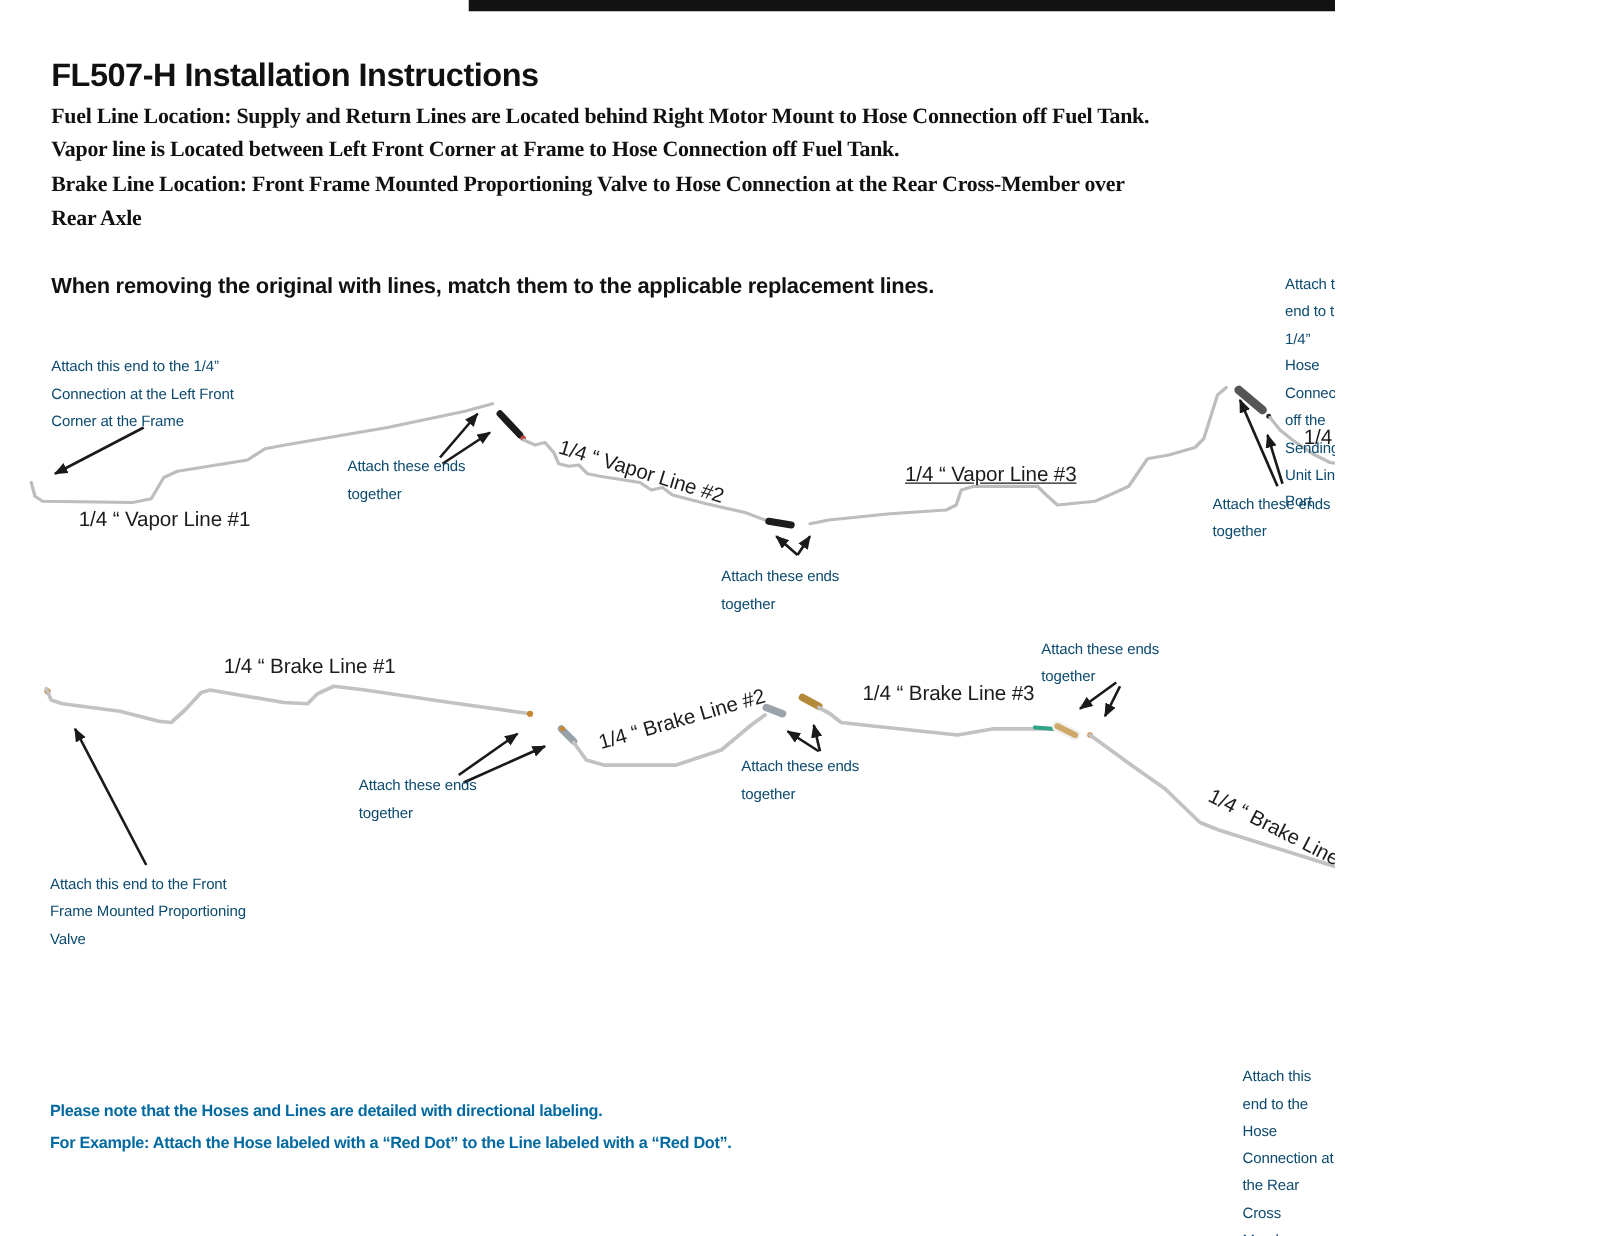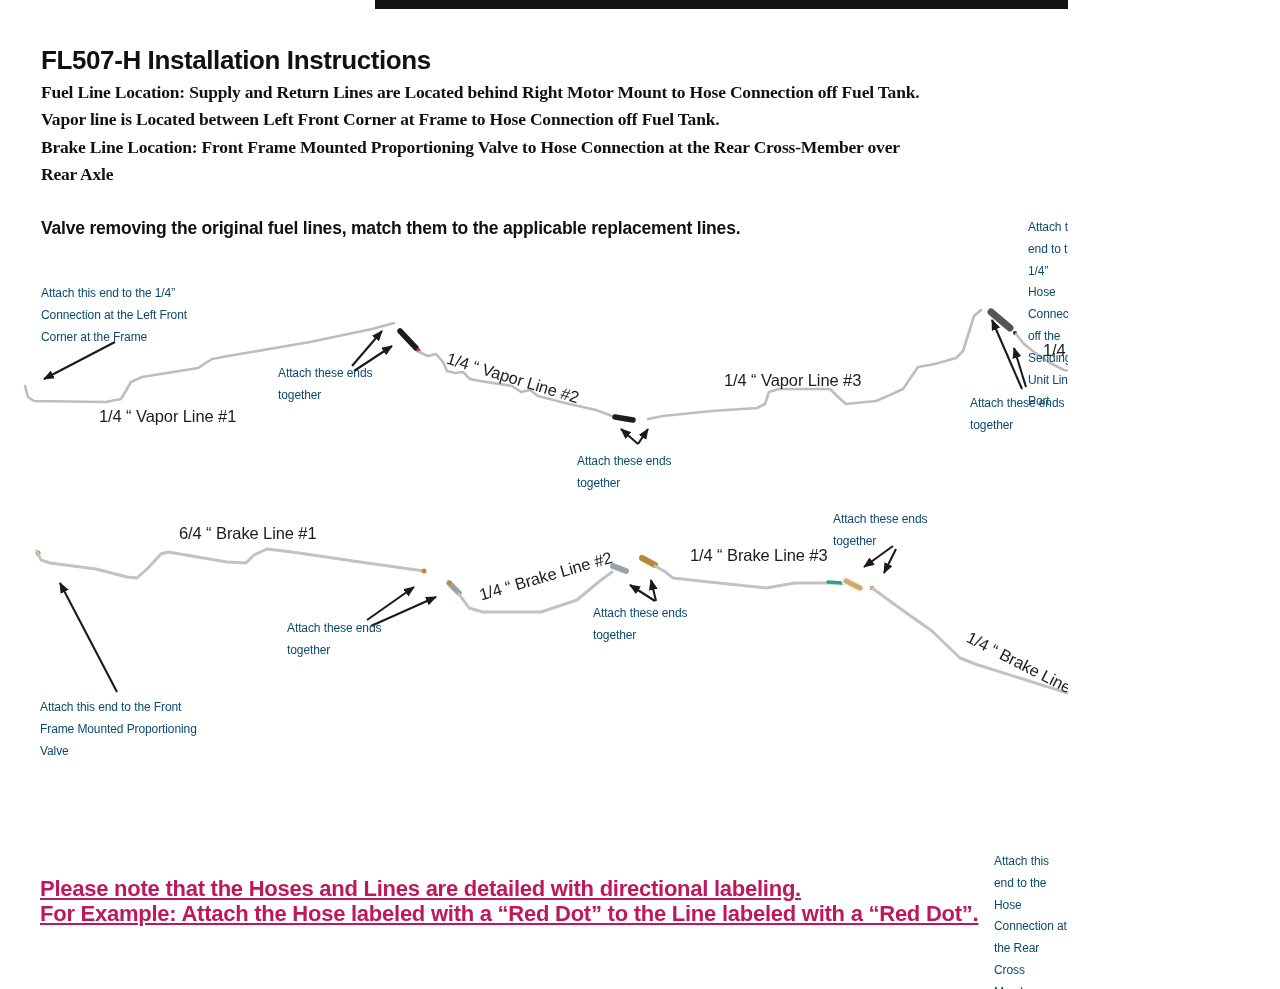--- a/index.html
+++ b/index.html
@@ -11,37 +11,37 @@
          line-height:27.4px;letter-spacing:-0.2px;white-space:pre-line;color:#111;font-family:Liberation Serif, serif;}
   .match{position:absolute;left:41px;top:218px;font-size:17.5px;font-weight:700;letter-spacing:-0.2px;color:#111;}
   .note-text{position:absolute;font-size:12px;line-height:21.8px;font-weight:400;
              white-space:pre-line;color:#0c4a6e;letter-spacing:-0.1px;}
   .join{text-align:left;}
   .line-label{position:absolute;font-size:16.5px;font-weight:400;color:#1c1c1c;white-space:nowrap;letter-spacing:-0.1px;}
   .rot{transform-origin:0 0;}
   .vapor2-label{transform:rotate(17deg);}
   .brake2-label{transform:rotate(-16deg);}
   .brake4-label{transform:rotate(27deg);}
-  .footer-note{position:absolute;left:40px;top:877px;font-size:22px;font-weight:700;line-height:24.5px;
-               letter-spacing:-0.25px;white-space:pre-line;color:#be185d;text-decoration:underline;}
+  .footer-note{position:absolute;left:40px;top:877px;font-size:13px;font-weight:700;line-height:24.5px;
+               letter-spacing:-0.25px;white-space:pre-line;color:#0369a1;}
   svg.diagram{position:absolute;left:0;top:0;pointer-events:none;}
 </style>
 </head>
 <body>
 
 <div class="page">
 
   <div class="topbar"></div>
 
   <h1 class="title">FL507-H Installation Instructions</h1>
   <div class="intro">Fuel Line Location:  Supply and Return Lines are Located behind Right Motor Mount to Hose Connection off Fuel Tank.
 Vapor line is Located between Left Front Corner at Frame to Hose Connection off Fuel Tank.
 Brake Line Location: Front Frame Mounted Proportioning Valve to Hose Connection at the Rear Cross-Member over
 Rear Axle</div>
-  <div class="match">Valve removing the original fuel lines, match them to the applicable replacement lines.</div>
+  <div class="match">When removing the original with lines, match them to the applicable replacement lines.</div>
 
   <svg class="diagram" width="1280" height="989" viewBox="0 0 1280 989">
     <defs>
       <marker id="ah" markerUnits="userSpaceOnUse" markerWidth="14" markerHeight="11" refX="10" refY="4.5" orient="auto">
         <path d="M0,0 L11,4.5 L0,9 Z" fill="#1a1a1a"></path>
       </marker>
     </defs>
 
     <g fill="none" stroke="#bdbdbd" stroke-width="2.6" stroke-linejoin="round" stroke-linecap="round">
       <path d="M25 386 L28 397 L34 401 L106 402 L121 399 L131 382 L142 377 L198 368 L212 359 L228 356 L310 342 L372 329 L394 323"></path>
@@ -101,35 +101,35 @@
       <path d="M656 601 L651 580" marker-end="url(#ah)"></path>
       <path d="M893 546 L864 567" marker-end="url(#ah)"></path>
       <path d="M896 549 L884 573" marker-end="url(#ah)"></path>
       <path d="M1094 851 L1192 809" marker-end="url(#ah)"></path>
     </g>
   </svg>
 
   <div class="note-text" style="left:41px;top:283px;">Attach this end to the 1/4”
 Connection at the Left Front
 Corner at the Frame</div>
-  <div class="line-label" style="left:63px;top:407px;margin-left:36px;">1/4 “ Vapor Line #1</div>
+  <div class="line-label" style="left:63px;top:407px;">1/4 “ Vapor Line #1</div>
   <div class="note-text join" style="left:278px;top:363px;width:132px;">Attach these ends
 together</div>
   <div class="line-label rot vapor2-label" style="left:450px;top:349px;">1/4 “ Vapor Line #2</div>
   <div class="note-text join" style="left:577px;top:451px;width:132px;">Attach these ends
 together</div>
-  <div class="line-label" style="left:724px;top:371px;">1/4 “ Vapor Line #3</div>
+  <div class="line-label" style="left:724px;top:371px;text-decoration:underline;">1/4 “ Vapor Line #3</div>
   <div class="note-text join" style="left:970px;top:393px;width:131px;">Attach these ends
 together</div>
   <div class="line-label" style="left:1043px;top:341px;">1/4 “ Vapor Line #4</div>
   <div class="note-text" style="left:1028px;top:217px;">Attach this end to the 1/4”
 Hose Connection off the
 Sending Unit Line Port</div>
 
-  <div class="line-label" style="left:179px;top:524px;">6/4 “ Brake Line #1</div>
+  <div class="line-label" style="left:179px;top:524px;">1/4 “ Brake Line #1</div>
   <div class="note-text" style="left:40px;top:697px;">Attach this end to the Front
 Frame Mounted Proportioning
 Valve</div>
   <div class="note-text join" style="left:287px;top:618px;width:130px;">Attach these ends
 together</div>
   <div class="line-label rot brake2-label" style="left:477px;top:586px;">1/4 “ Brake Line #2</div>
   <div class="note-text join" style="left:593px;top:603px;width:130px;">Attach these ends
 together</div>
   <div class="line-label" style="left:690px;top:546px;">1/4 “ Brake Line #3</div>
   <div class="note-text join" style="left:833px;top:509px;width:130px;">Attach these ends

